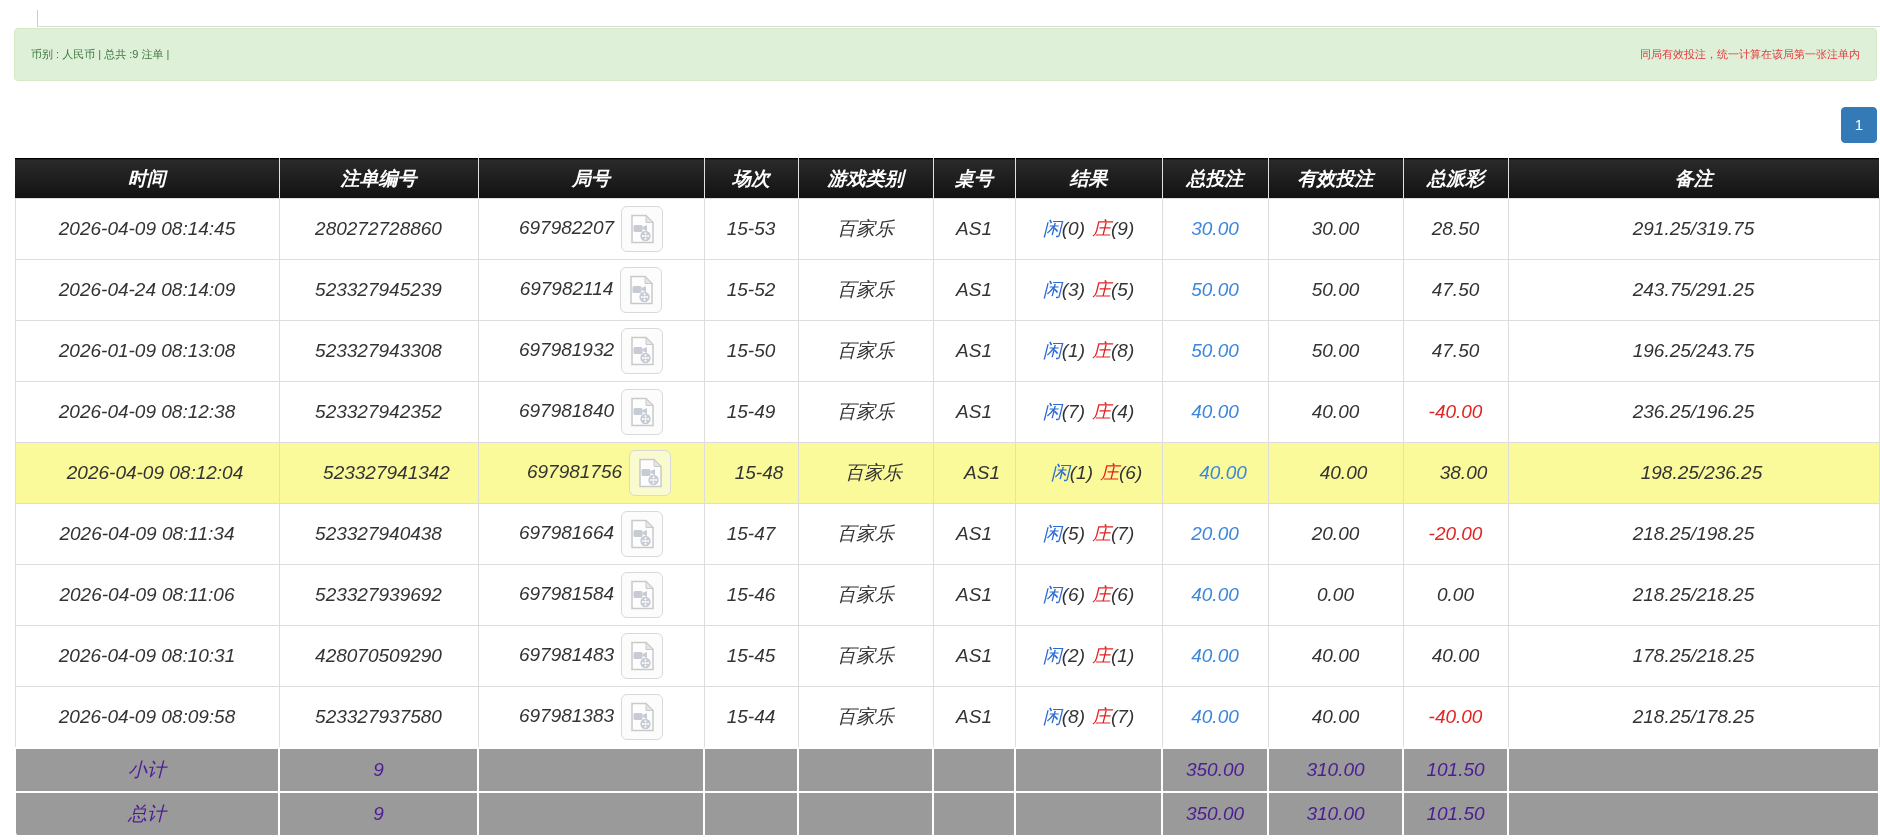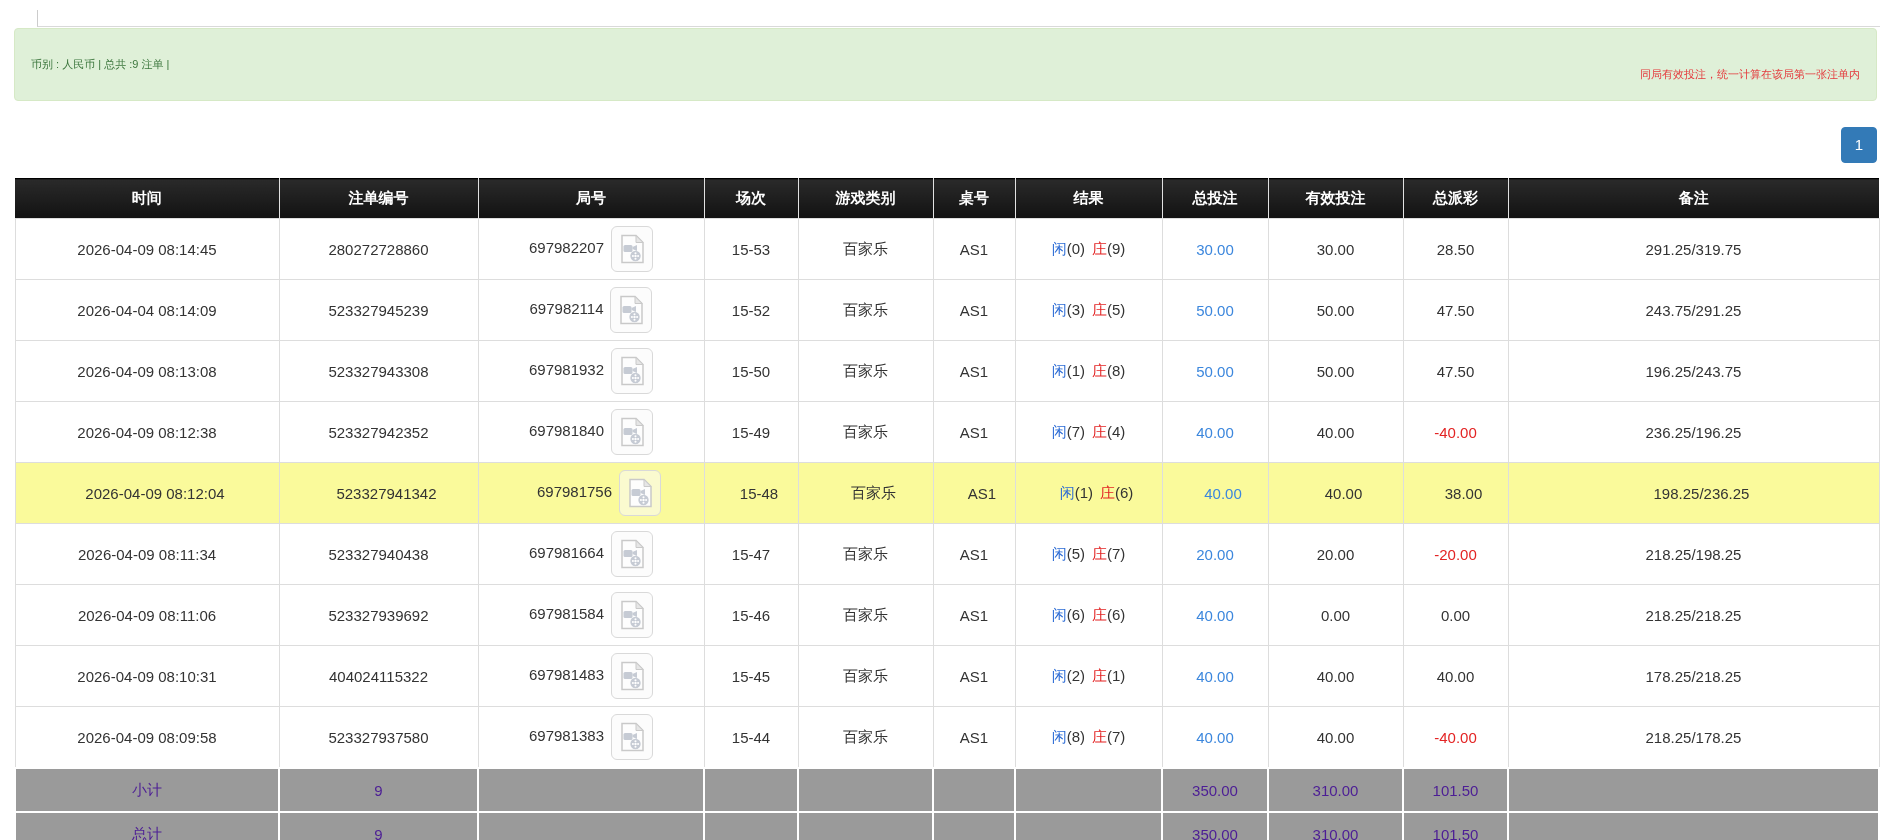--- a/index.html
+++ b/index.html
@@ -16,30 +16,31 @@
   }
   
   .top-corner{position:absolute;left:37px;top:10px;width:1843px;height:16px;
     border-left:1px solid #ccc;border-bottom:1px solid #d9d9d9;}
   .alert{
     margin:28px 3px 0 14px;padding:15px 16px;
     background:var(--banner_bg);border:1px solid var(--banner_border);border-radius:4px;
     color:var(--banner_text);font-size:11px;line-height:21px;
     display:flex;justify-content:space-between;align-items:center;
   }
-  .alert .note{color:var(--note_red);margin-top:20px;}
+  .alert .note{color:var(--note_red);}
   .pager{margin:26px 3px 0 0;text-align:right;height:36px;}
   .page-btn{
     display:inline-block;padding:7px 13px;font-size:15px;line-height:20px;
     background:var(--pagination_blue);border:1px solid var(--pagination_blue);
     color:#fff;text-decoration:none;border-radius:4px;
   }
   table{
     margin:15px 0 0 14px;border-collapse:collapse;table-layout:fixed;width:1866px;
-    font-size:15px;
+    font-size:19px;
+    font-style:italic;
   }
   thead th{
     background:linear-gradient(#2a2a2a,#121212);color:#fff;font-weight:bold;
     height:39px;padding:0;text-align:center;border-right:1px solid #e2e2e2;
     border-top:1px solid #000;
   }
   thead th:last-child{border-right:none;margin-top:27px;}
   tbody td{
     height:60px;text-align:center;border:1px solid var(--grid_line);
     background:#fff;color:var(--text_dark);padding:0 4px;white-space:nowrap;
@@ -128,21 +129,21 @@
     <td>百家乐</td>
     <td>AS1</td>
     <td><span class="rp">闲</span><span>(0)</span><span class="rb">庄</span><span>(9)</span></td>
     <td><a href="#" class="bet-link">30.00</a></td>
     <td>30.00</td>
     <td>28.50</td>
     <td>291.25/319.75</td>
   </tr>
 
   <tr>
-    <td>2026-04-04 08:14:09</td>
+    <td>2026-04-24 08:14:09</td>
     <td>523327945239</td>
     <td>
       <span>697982114</span><button type="button" class="video-btn">
             <svg width="26" height="30" viewBox="0 0 26 30">
         <path d="M3 1.5h14l7 7v20H3z" fill="#fdfdfd" stroke="#c9c9c9" stroke-width="1.5"></path>
         <path d="M17 1.5l7 7h-7z" fill="#e6e6e6" stroke="#c9c9c9" stroke-width="1"></path>
         <rect x="4.5" y="11" width="9" height="7" rx="1.5" fill="#c6cbd4"></rect>
         <path d="M13.5 13l4.5-2v6l-4.5-2z" fill="#c6cbd4"></path>
         <circle cx="16.5" cy="22" r="5.2" fill="#c6cbd4"></circle>
         <circle cx="16.5" cy="22" r="1.2" fill="#fff"></circle>
@@ -157,21 +158,21 @@
     <td>百家乐</td>
     <td>AS1</td>
     <td><span class="rp">闲</span><span>(3)</span><span class="rb">庄</span><span>(5)</span></td>
     <td><a href="#" class="bet-link">50.00</a></td>
     <td>50.00</td>
     <td>47.50</td>
     <td>243.75/291.25</td>
   </tr>
 
   <tr>
-    <td>2026-04-09 08:13:08</td>
+    <td>2026-01-09 08:13:08</td>
     <td>523327943308</td>
     <td>
       <span>697981932</span><button type="button" class="video-btn">
             <svg width="26" height="30" viewBox="0 0 26 30">
         <path d="M3 1.5h14l7 7v20H3z" fill="#fdfdfd" stroke="#c9c9c9" stroke-width="1.5"></path>
         <path d="M17 1.5l7 7h-7z" fill="#e6e6e6" stroke="#c9c9c9" stroke-width="1"></path>
         <rect x="4.5" y="11" width="9" height="7" rx="1.5" fill="#c6cbd4"></rect>
         <path d="M13.5 13l4.5-2v6l-4.5-2z" fill="#c6cbd4"></path>
         <circle cx="16.5" cy="22" r="5.2" fill="#c6cbd4"></circle>
         <circle cx="16.5" cy="22" r="1.2" fill="#fff"></circle>
@@ -303,21 +304,21 @@
     <td>AS1</td>
     <td><span class="rp">闲</span><span>(6)</span><span class="rb">庄</span><span>(6)</span></td>
     <td><a href="#" class="bet-link">40.00</a></td>
     <td>0.00</td>
     <td>0.00</td>
     <td>218.25/218.25</td>
   </tr>
 
   <tr>
     <td>2026-04-09 08:10:31</td>
-    <td>404024115322</td>
+    <td>428070509290</td>
     <td>
       <span>697981483</span><button type="button" class="video-btn">
             <svg width="26" height="30" viewBox="0 0 26 30">
         <path d="M3 1.5h14l7 7v20H3z" fill="#fdfdfd" stroke="#c9c9c9" stroke-width="1.5"></path>
         <path d="M17 1.5l7 7h-7z" fill="#e6e6e6" stroke="#c9c9c9" stroke-width="1"></path>
         <rect x="4.5" y="11" width="9" height="7" rx="1.5" fill="#c6cbd4"></rect>
         <path d="M13.5 13l4.5-2v6l-4.5-2z" fill="#c6cbd4"></path>
         <circle cx="16.5" cy="22" r="5.2" fill="#c6cbd4"></circle>
         <circle cx="16.5" cy="22" r="1.2" fill="#fff"></circle>
         <circle cx="16.5" cy="19.3" r="1.05" fill="#fff"></circle>

